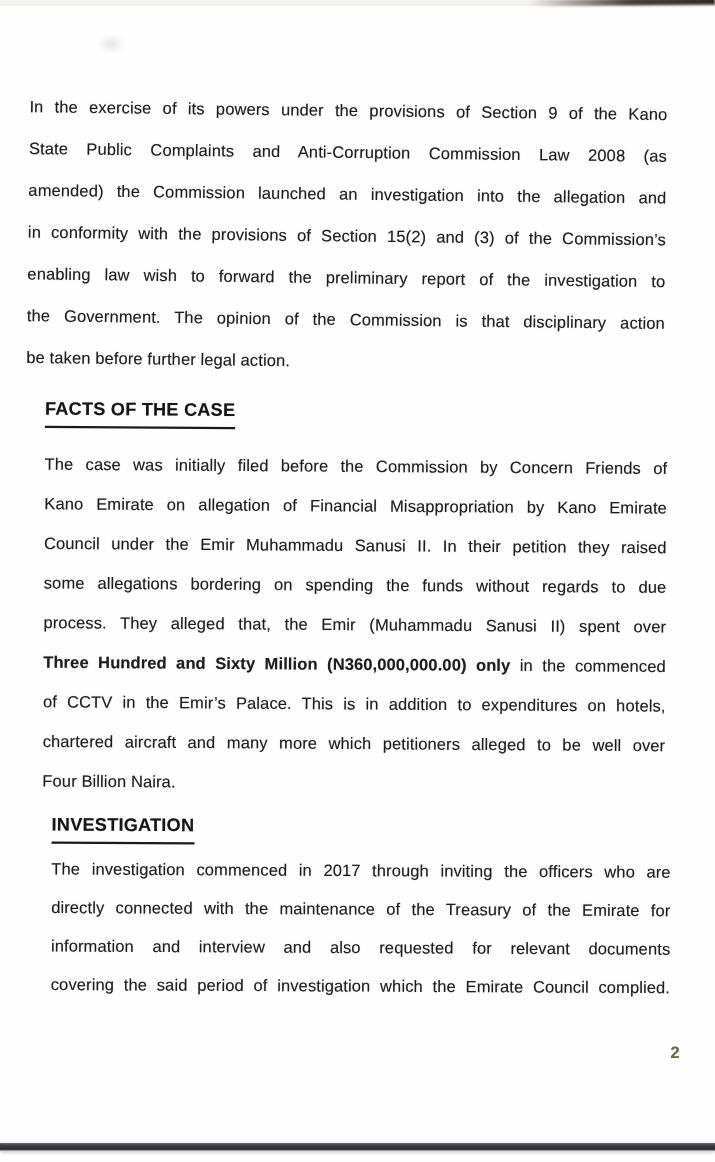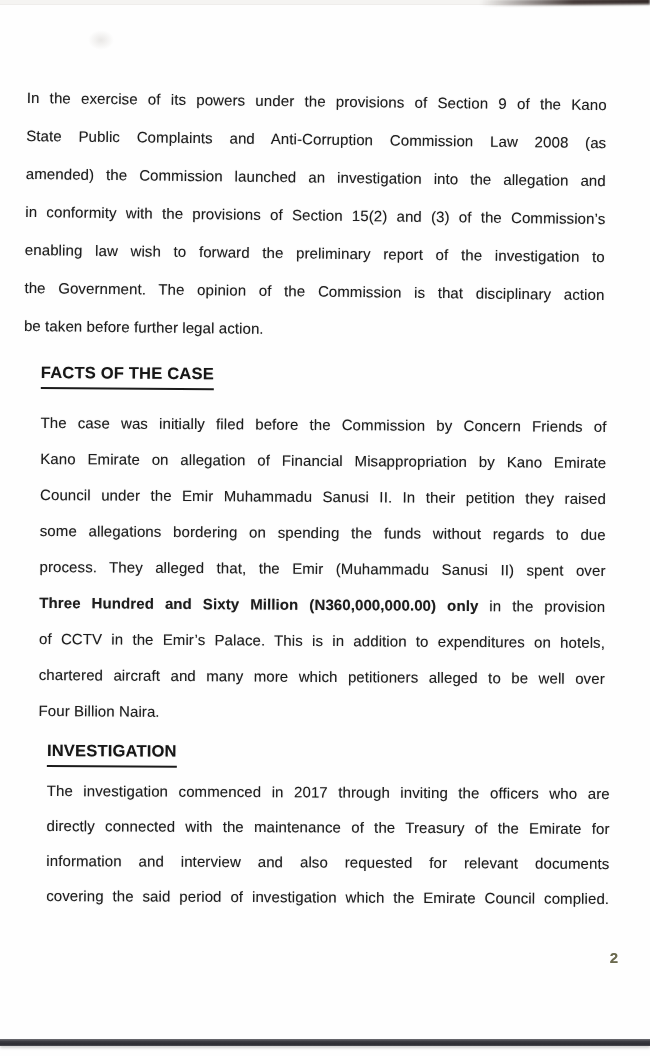--- a/index.html
+++ b/index.html
@@ -112,21 +112,21 @@
       <div class="heading heading-facts">
         <span class="u">FACTS OF THE CASE</span>
       </div>
       <div class="para-2">
         <div class="line jline">The case was initially filed before the Commission by Concern Friends of</div>
         <div class="line jline">Kano Emirate on allegation of Financial Misappropriation by Kano Emirate</div>
         <div class="line jline">Council under the Emir Muhammadu Sanusi II. In their petition they raised</div>
         <div class="line jline">some allegations bordering on spending the funds without regards to due</div>
         <div class="line jline">process. They alleged that, the Emir (Muhammadu Sanusi II) spent over</div>
         <div class="line jline">
-          <span class="bold-seg">Three Hundred and Sixty Million (N360,000,000.00) only</span><span> in the provision</span>
+          <span class="bold-seg">Three Hundred and Sixty Million (N360,000,000.00) only</span><span> in the commenced</span>
         </div>
         <div class="line jline">of CCTV in the Emir’s Palace. This is in addition to expenditures on hotels,</div>
         <div class="line jline">chartered aircraft and many more which petitioners alleged to be well over</div>
         <div class="line lline">Four Billion Naira.</div>
       </div>
     </div>
 
     <div class="section-investigation">
       <div class="heading heading-investigation">
         <span class="u">INVESTIGATION</span>

